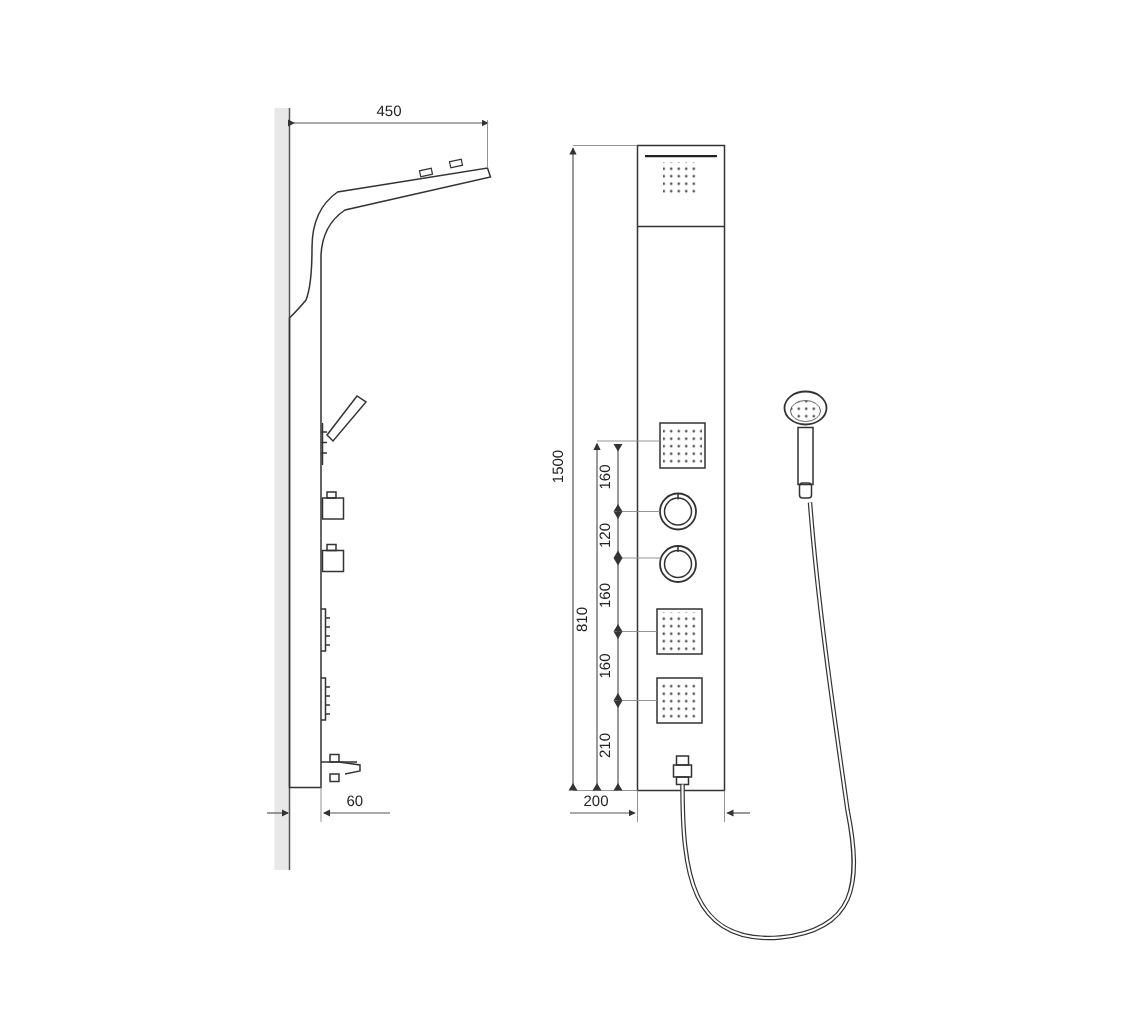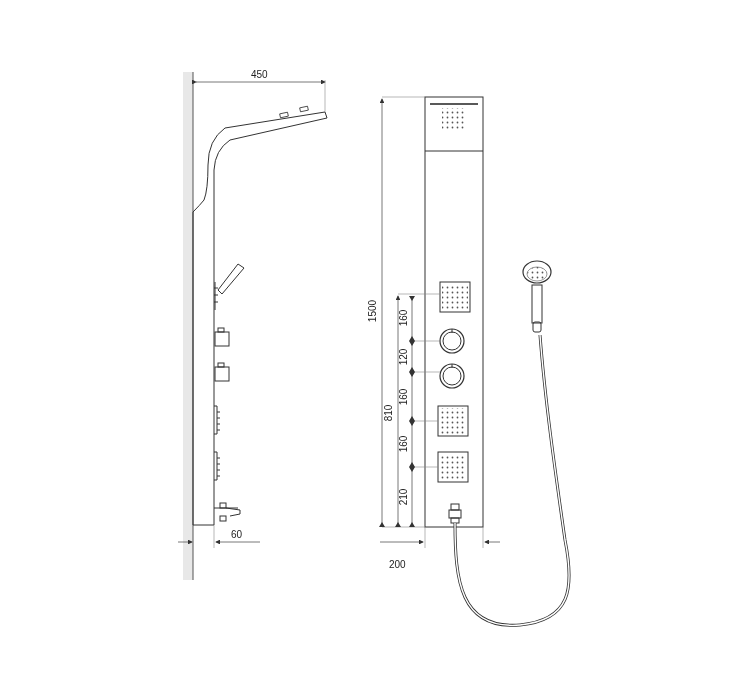--- a/index.html
+++ b/index.html
@@ -155,20 +155,20 @@
     <line x1="425" y1="527" x2="425" y2="548" stroke="#888" stroke-width="0.6"></line>
     <line x1="483" y1="527" x2="483" y2="548" stroke="#888" stroke-width="0.6"></line>
   </g>
 </svg>
 
 <div class="dim-label" style="left:251px; top:70px;">450</div>
 <div class="dim-label" style="left:231px; top:530px;">60</div>
 
 <div class="dim-label vert" style="left:362px; top:306px;">1500</div>
 <div class="dim-label vert" style="left:381px; top:408px;">810</div>
-<div class="dim-label" style="left:389px; top:560px;">200</div>
+<div class="dim-label" style="left:389px; top:530px;">200</div>
 
 <div class="dim-label vert" style="left:396px; top:313px;">160</div>
 <div class="dim-label vert" style="left:396px; top:352px;">120</div>
 <div class="dim-label vert" style="left:396px; top:392px;">160</div>
 <div class="dim-label vert" style="left:396px; top:439px;">160</div>
 <div class="dim-label vert" style="left:396px; top:492px;">210</div>
 </div>
 
 </body></html>

